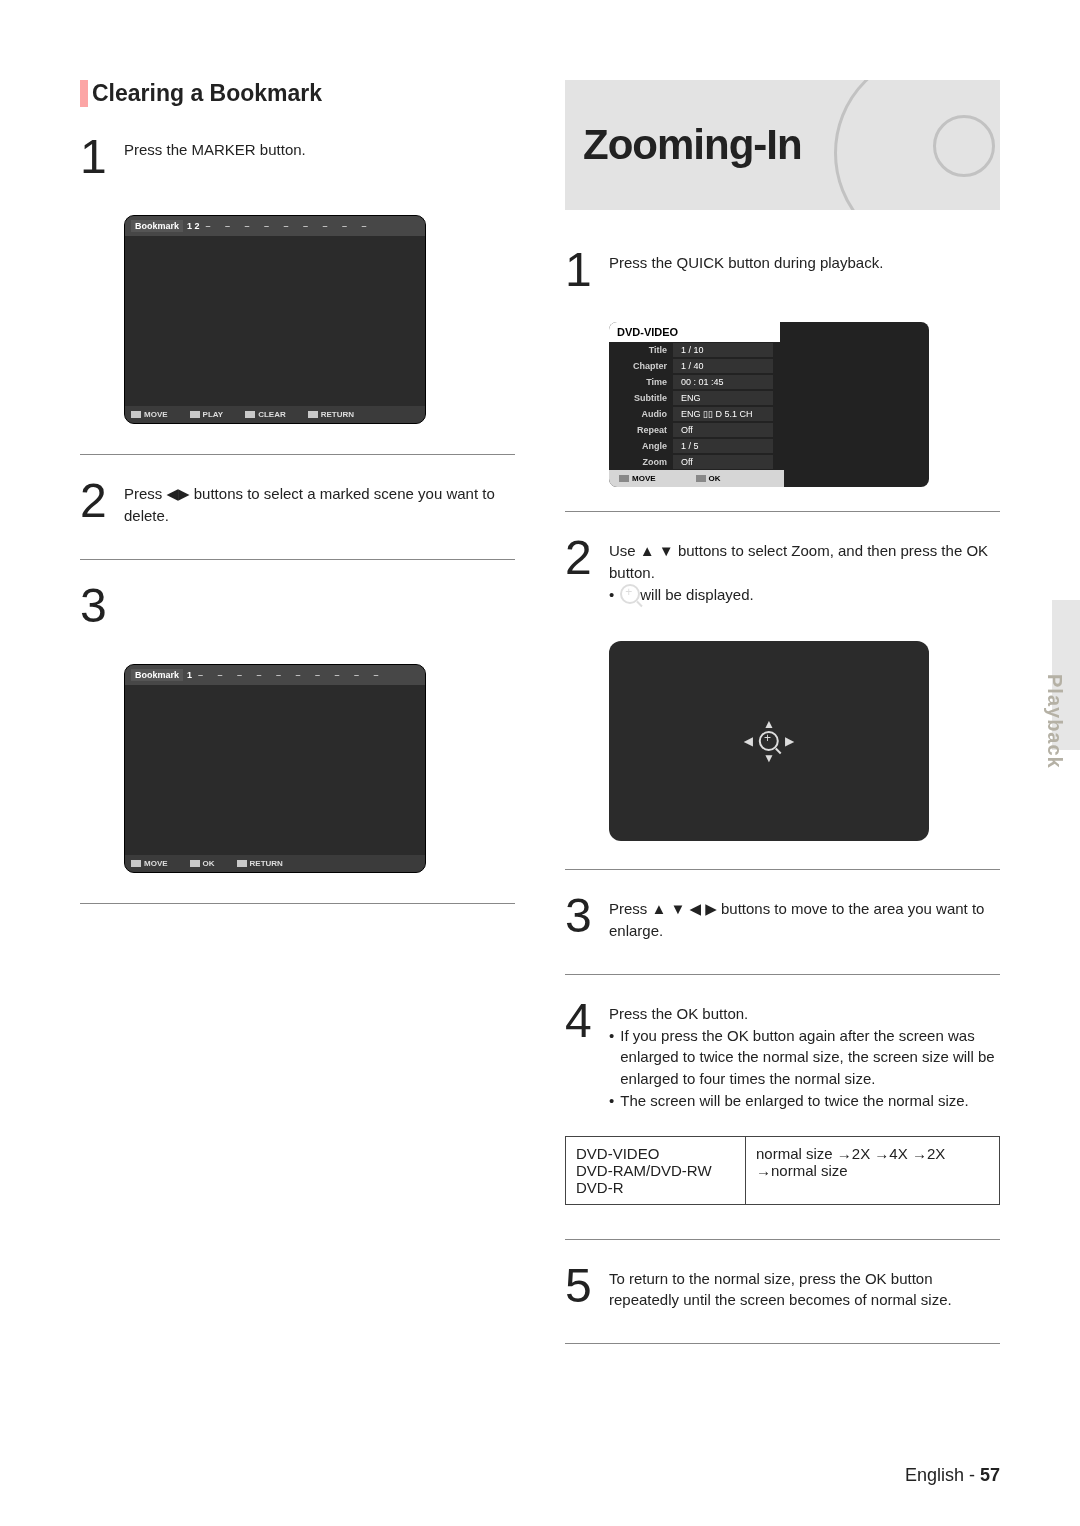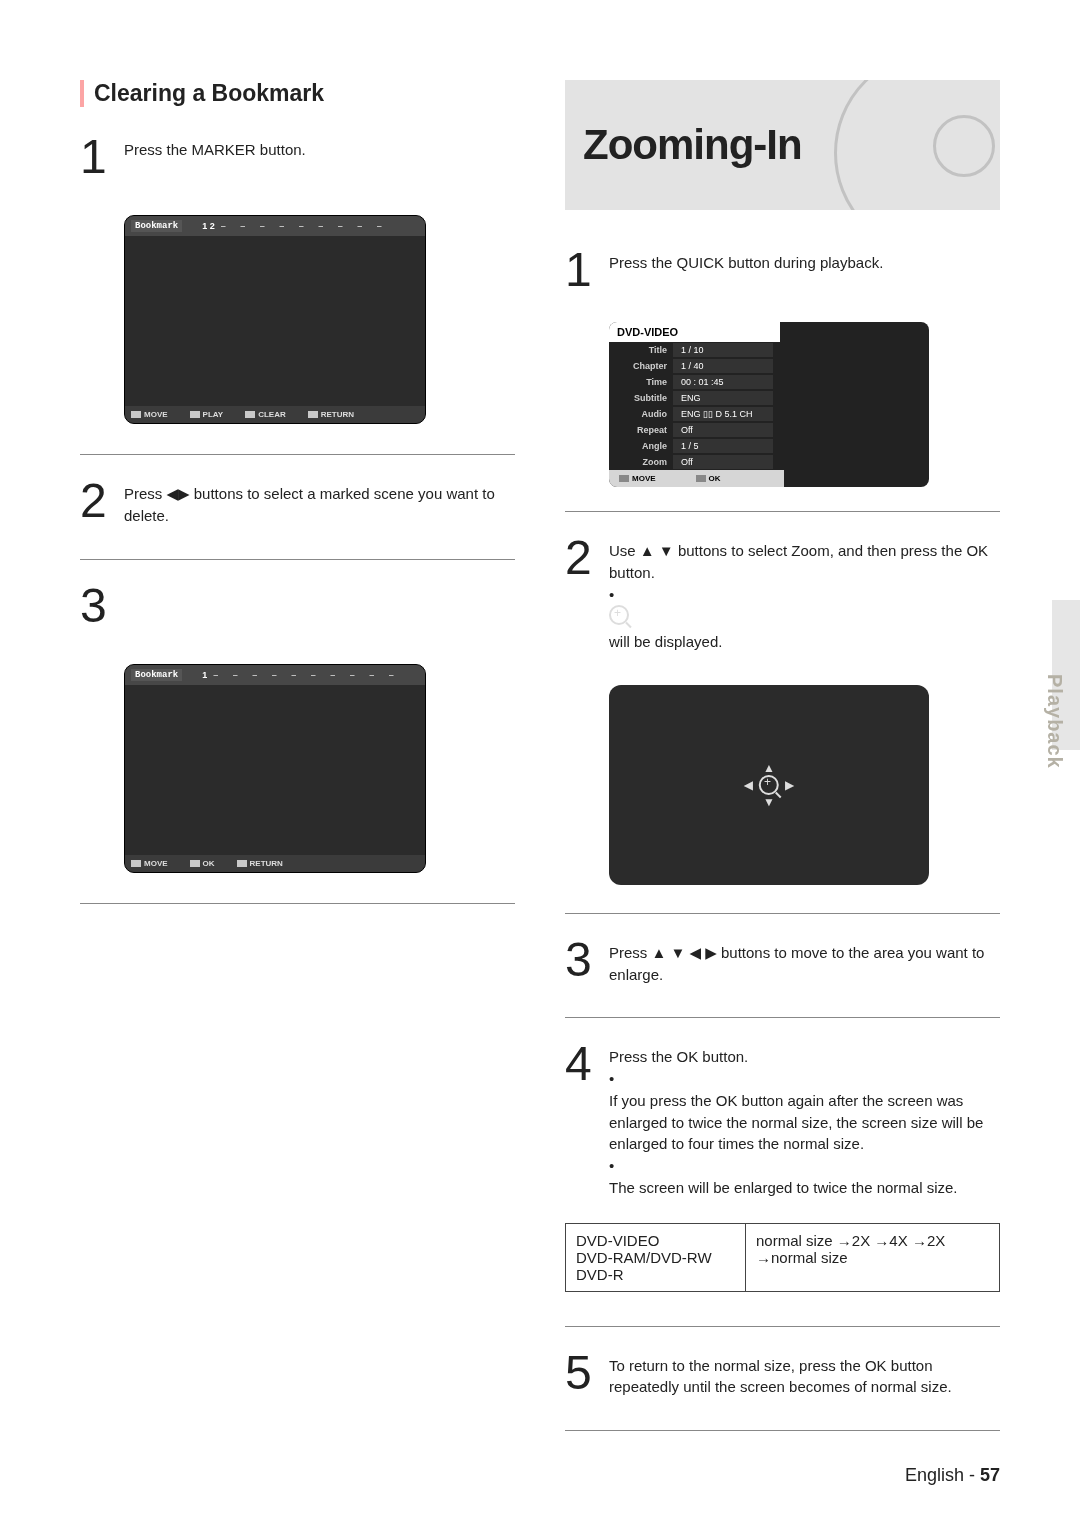--- a/index.html
+++ b/index.html
@@ -17,22 +17,22 @@
     padding: 80px 80px 40px 80px;
     display: grid;
     grid-template-columns: 1fr 1fr;
     column-gap: 50px;
   }
   .col { display: flex; flex-direction: column; }
 
   .section-title {
     font-size: 23px;
     font-weight: bold;
-    border-left: 4px solid #fca5a5;
-    padding-left: 10px;
+    border-left: 8px solid #fca5a5;
+    padding-left: 4px;
     margin-bottom: 26px;
   }
 
   .step {
     display: flex;
     align-items: flex-start;
     margin-bottom: 18px;
   }
   .step-num {
     font-family: Arial, Helvetica, sans-serif;
@@ -41,21 +41,21 @@
     line-height: 1;
     width: 44px;
     flex-shrink: 0;
   }
   .step-body {
     flex: 1;
     font-size: 15px;
     line-height: 1.45;
     padding-top: 6px;
   }
-  .step-body .bullet { display: flex; flex-direction: column; }
+  .step-body .bullet { display: flex; }
   .step-body .bullet::before { content: "•"; margin-right: 6px; }
   .step-divider {
     border: none;
     border-top: 1px solid #888;
     margin: 14px 0 22px 0;
   }
 
   
   .osd {
     width: 300px;
@@ -68,21 +68,21 @@
     overflow: hidden;
   }
   .osd-head {
     display: flex;
     align-items: center;
     background: #474747;
     padding: 4px 6px;
     font-weight: bold;
     font-size: 9px;
   }
-  .osd-head .blk { background:#555; padding:1px 4px; margin-right:20px;font-family:Liberation Mono, monospace; }
+  .osd-head .blk { background:#555; padding:1px 4px; margin-right:4px; }
   .osd-head .dashes { letter-spacing: 6px; color:#c7c7c7; margin-left:6px; }
   .osd-body { height: 170px; }
   .osd-foot {
     display: flex;
     background: #3b3b3b;
     padding: 4px 6px;
     gap: 22px;
     font-size: 8px;
     font-weight: bold;
     color:#ddd;

